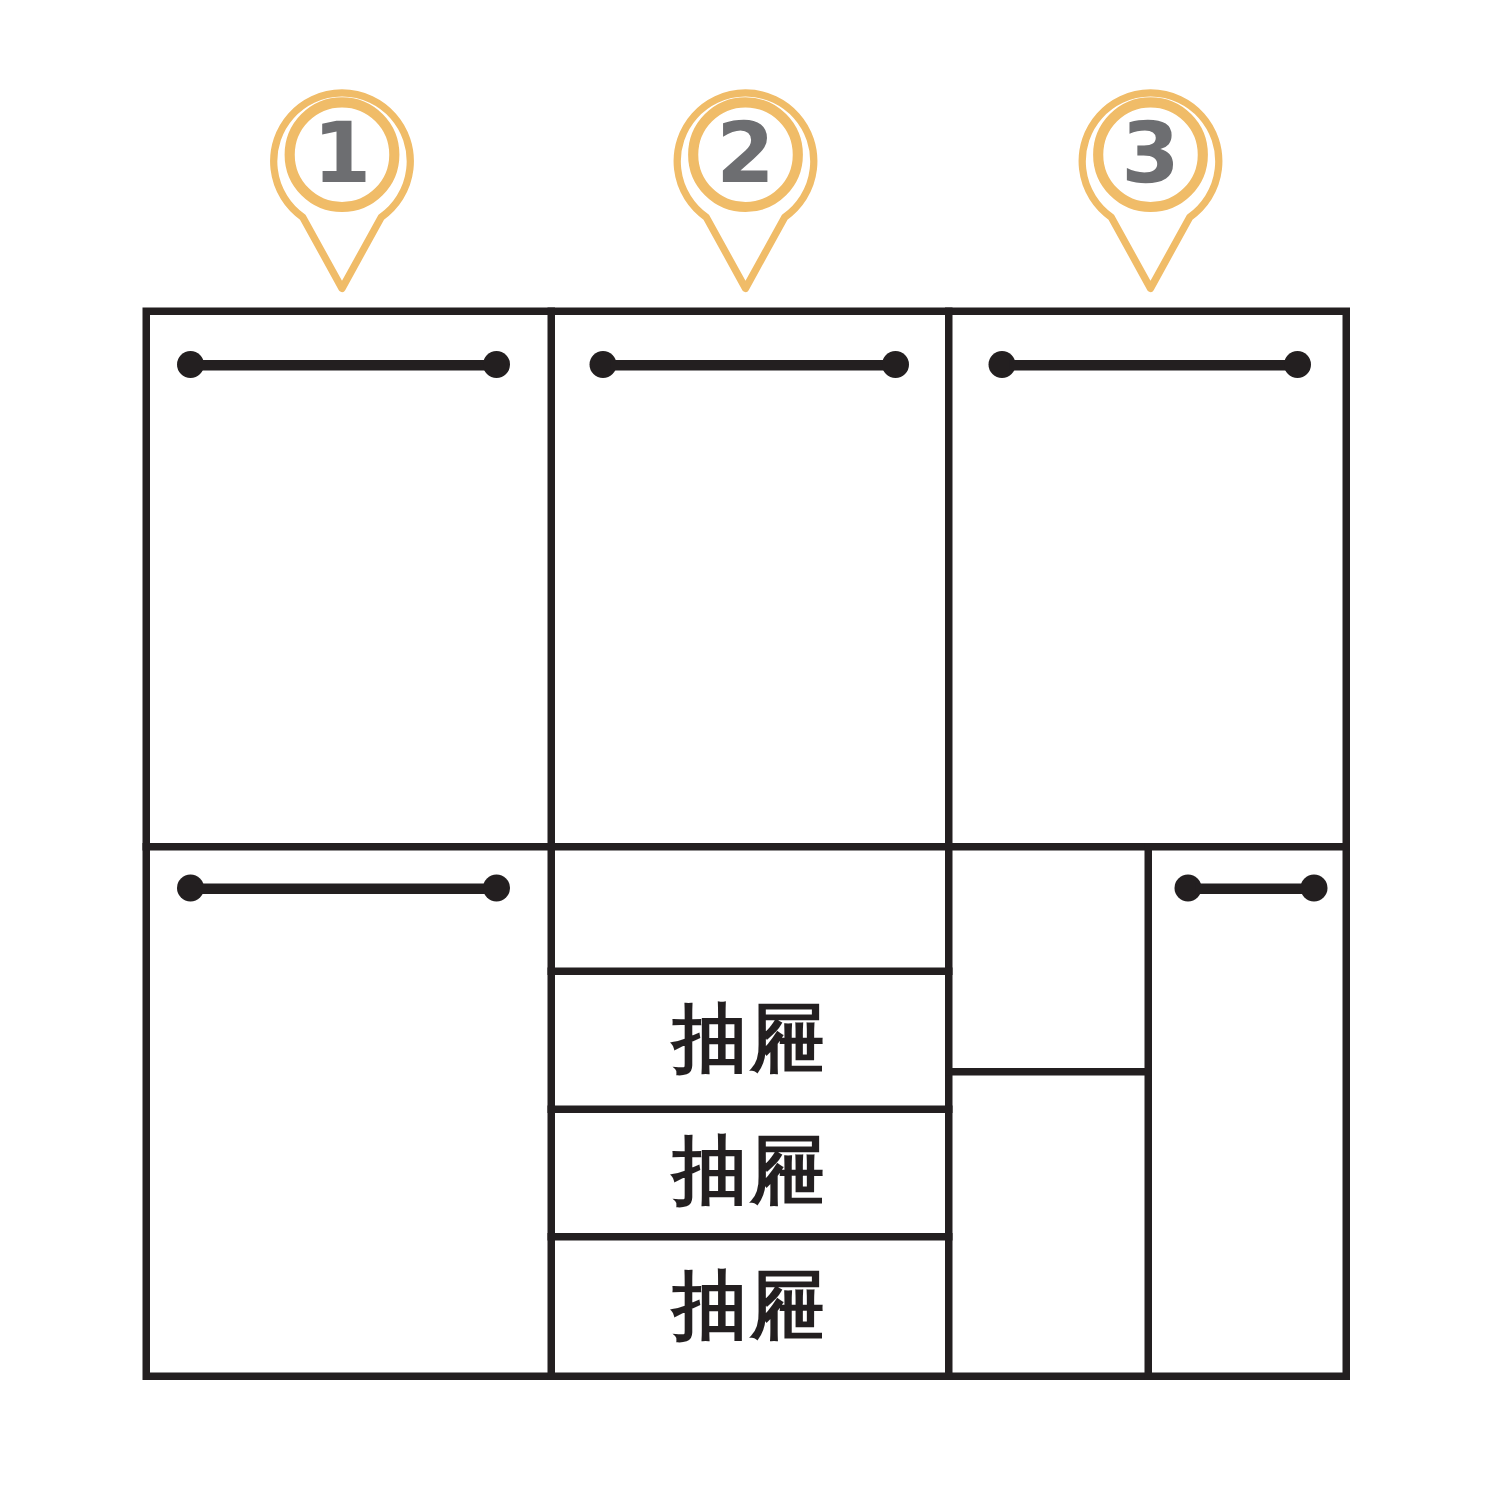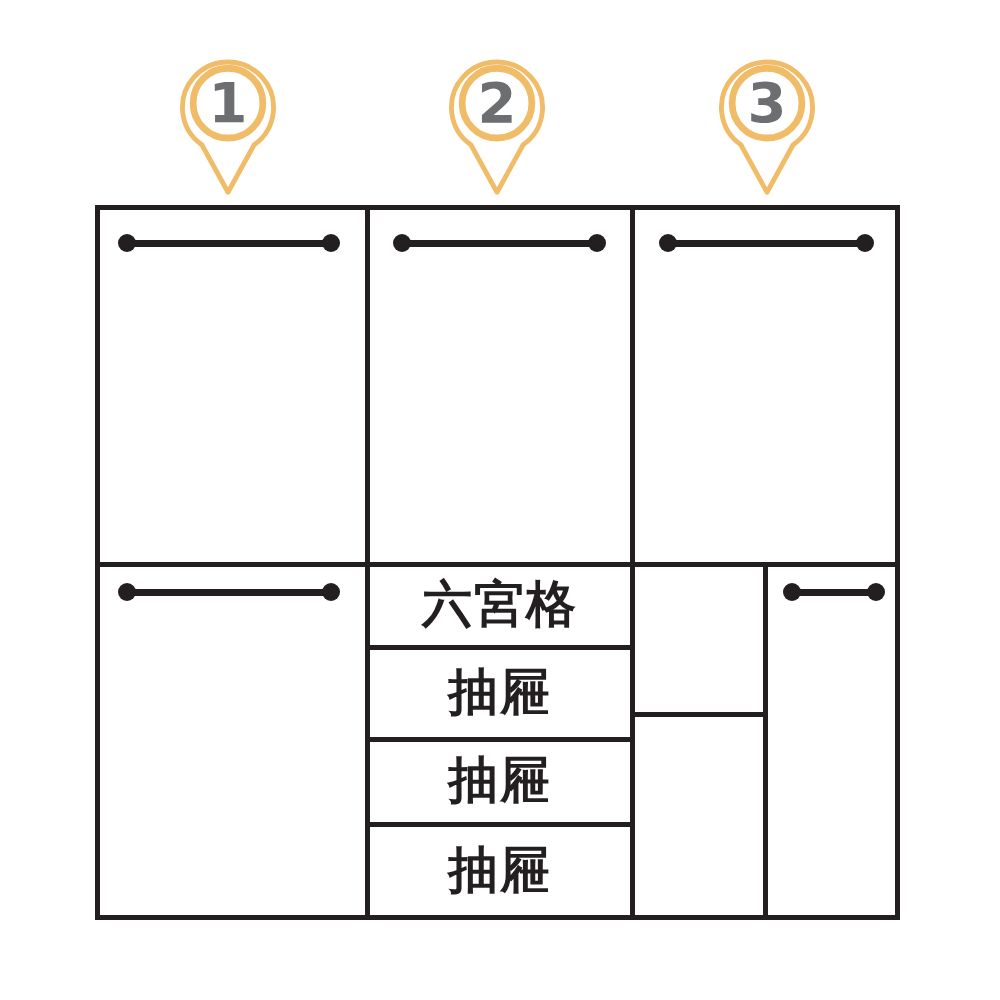--- a/index.html
+++ b/index.html
@@ -160,21 +160,20 @@
     <span class="bar"></span>
     <span class="dot"></span>
   </div>
 
   <div class="rod" style="left:783px; top:583px; width:102px">
     <span class="dot"></span>
     <span class="bar"></span>
     <span class="dot"></span>
   </div>
 
-  <div class="cell-label" style="left:367px; top:564px; width:266px; height:81px">六宮格</div>
 
   <div class="cell-label" style="left:367px; top:647px; width:266px; height:90px">抽屜</div>
 
   <div class="cell-label" style="left:367px; top:739px; width:266px; height:83px">抽屜</div>
 
   <div class="cell-label" style="left:367px; top:824px; width:266px; height:92px">抽屜</div>
 
 </div>
 
 </body></html>

